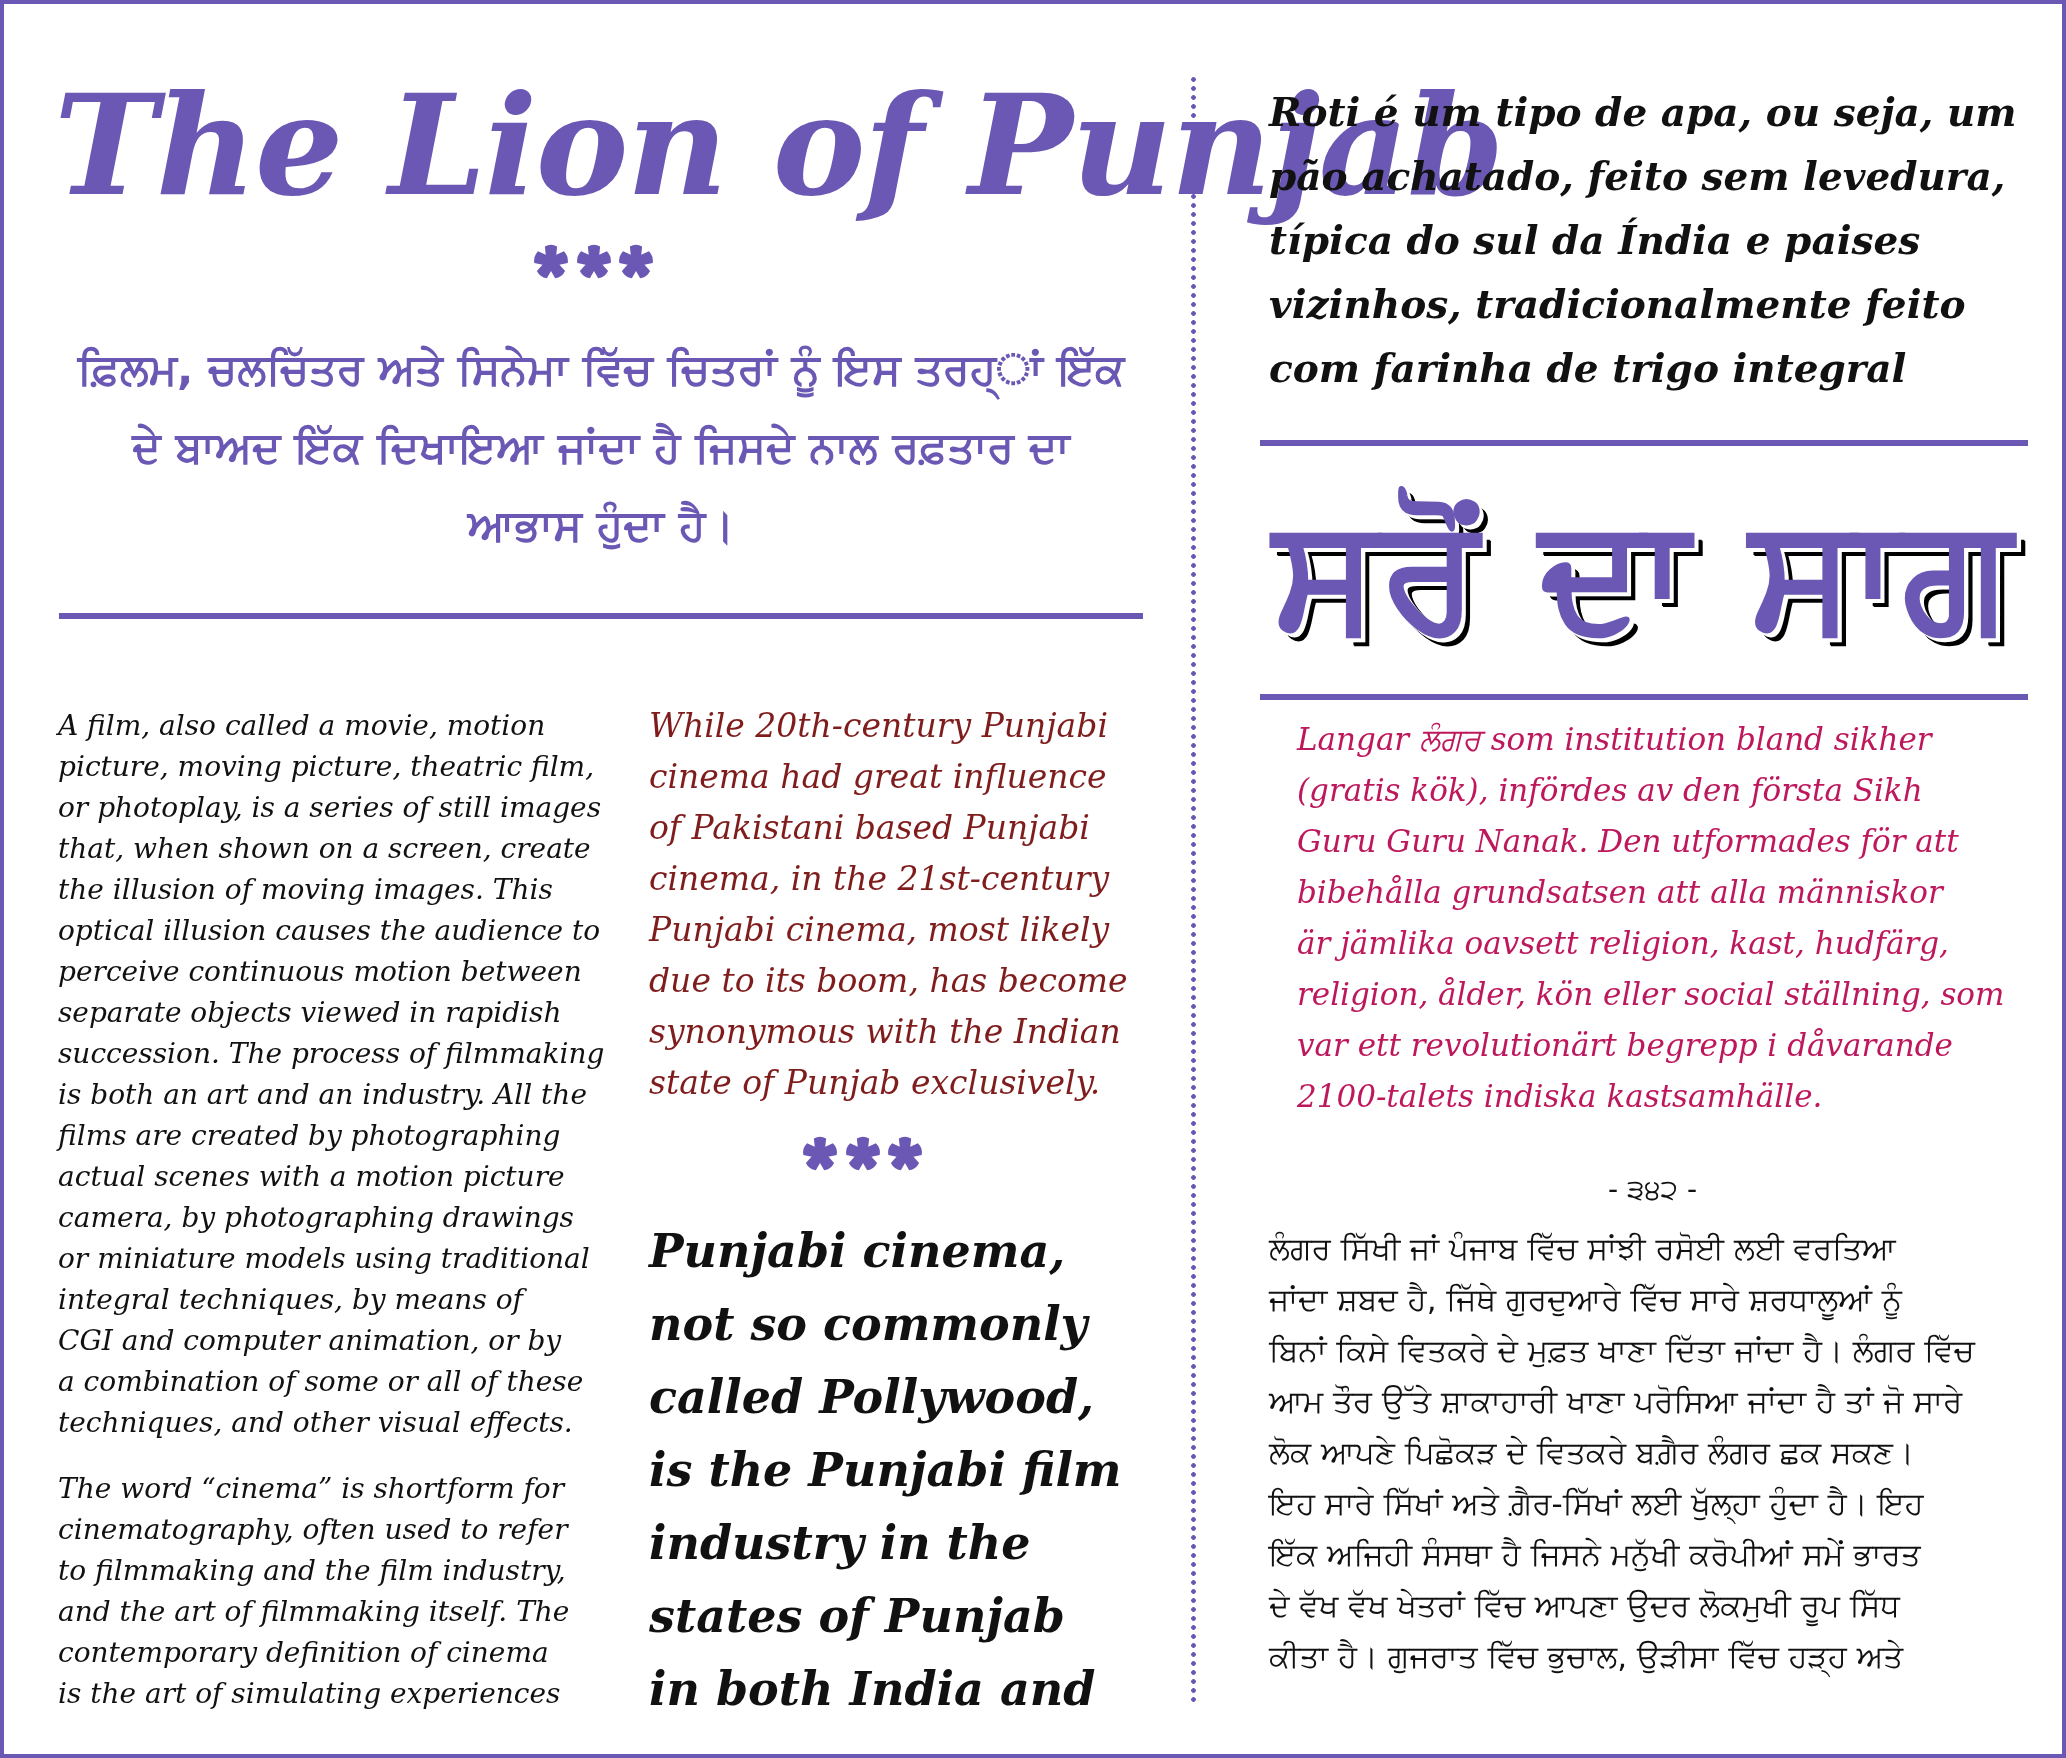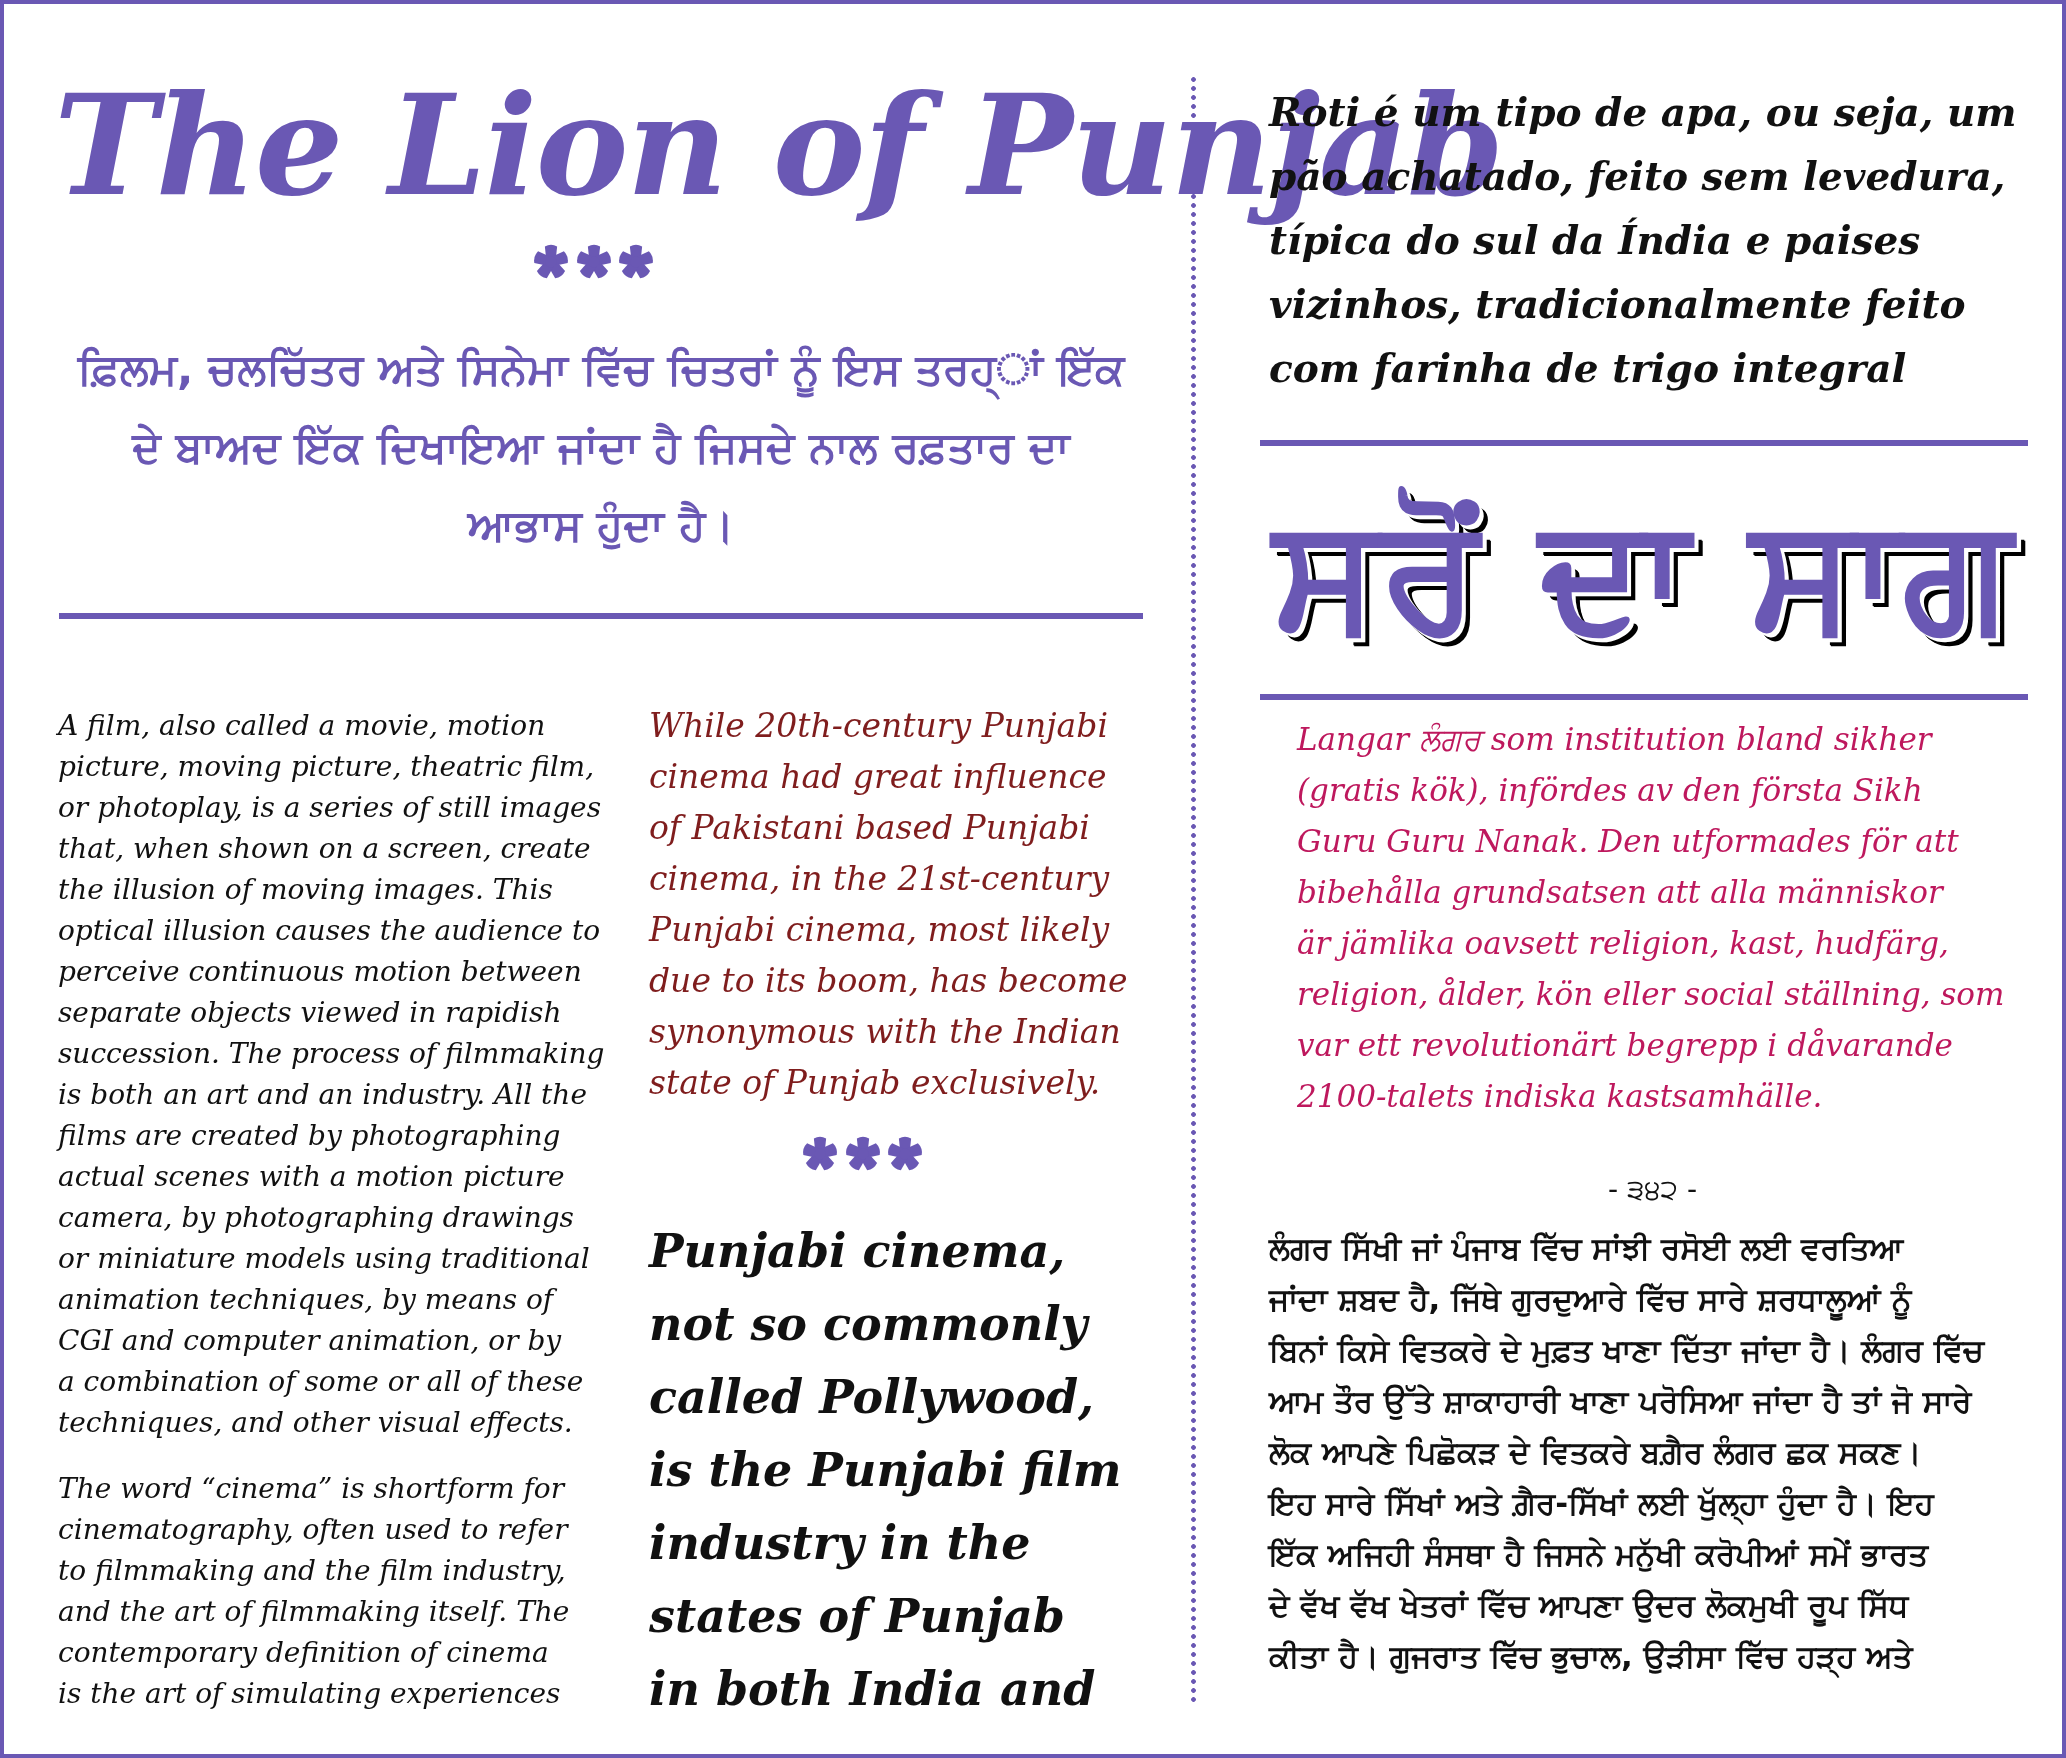--- a/index.html
+++ b/index.html
@@ -76,21 +76,21 @@
     left: 1265px; top: 710px; width: 777px;
     font-family: "DejaVu Serif", serif; font-style: italic;
     font-size: 31px; line-height: 51px; color: #be185d; margin-left: 28px;
   }
   #page-number {
     left: 1256px; top: 1165px; width: 785px; text-align: center;
     font-family: "DejaVu Sans", sans-serif; font-size: 28px; line-height: 41px; color: #111;
   }
   #col-right-pa {
     left: 1265px; top: 1219px; width: 773px;
-    font-family: "DejaVu Sans", sans-serif; font-weight: bold;
+    font-family: "DejaVu Sans", sans-serif; font-weight: normal;
     font-size: 31px; line-height: 51px; color: #111;
   }
   .line { display: block; white-space: nowrap; }
 </style>
 </head>
 <body>
 
 <div class="page">
 
   <div id="main-title" class="abs purple">The Lion of Punjab</div>
@@ -139,21 +139,21 @@
       <span class="line">the illusion of moving images. This</span>
       <span class="line">optical illusion causes the audience to</span>
       <span class="line">perceive continuous motion between</span>
       <span class="line">separate objects viewed in rapidish</span>
       <span class="line">succession. The process of filmmaking</span>
       <span class="line">is both an art and an industry. All the</span>
       <span class="line">films are created by photographing</span>
       <span class="line">actual scenes with a motion picture</span>
       <span class="line">camera, by photographing drawings</span>
       <span class="line">or miniature models using traditional</span>
-      <span class="line">animation techniques, by means of</span>
+      <span class="line">integral techniques, by means of</span>
       <span class="line">CGI and computer animation, or by</span>
       <span class="line">a combination of some or all of these</span>
       <span class="line">techniques, and other visual effects.</span>
     </p>
     <p>
       <span class="line">The word “cinema” is shortform for</span>
       <span class="line">cinematography, often used to refer</span>
       <span class="line">to filmmaking and the film industry,</span>
       <span class="line">and the art of filmmaking itself. The</span>
       <span class="line">contemporary definition of cinema</span>

